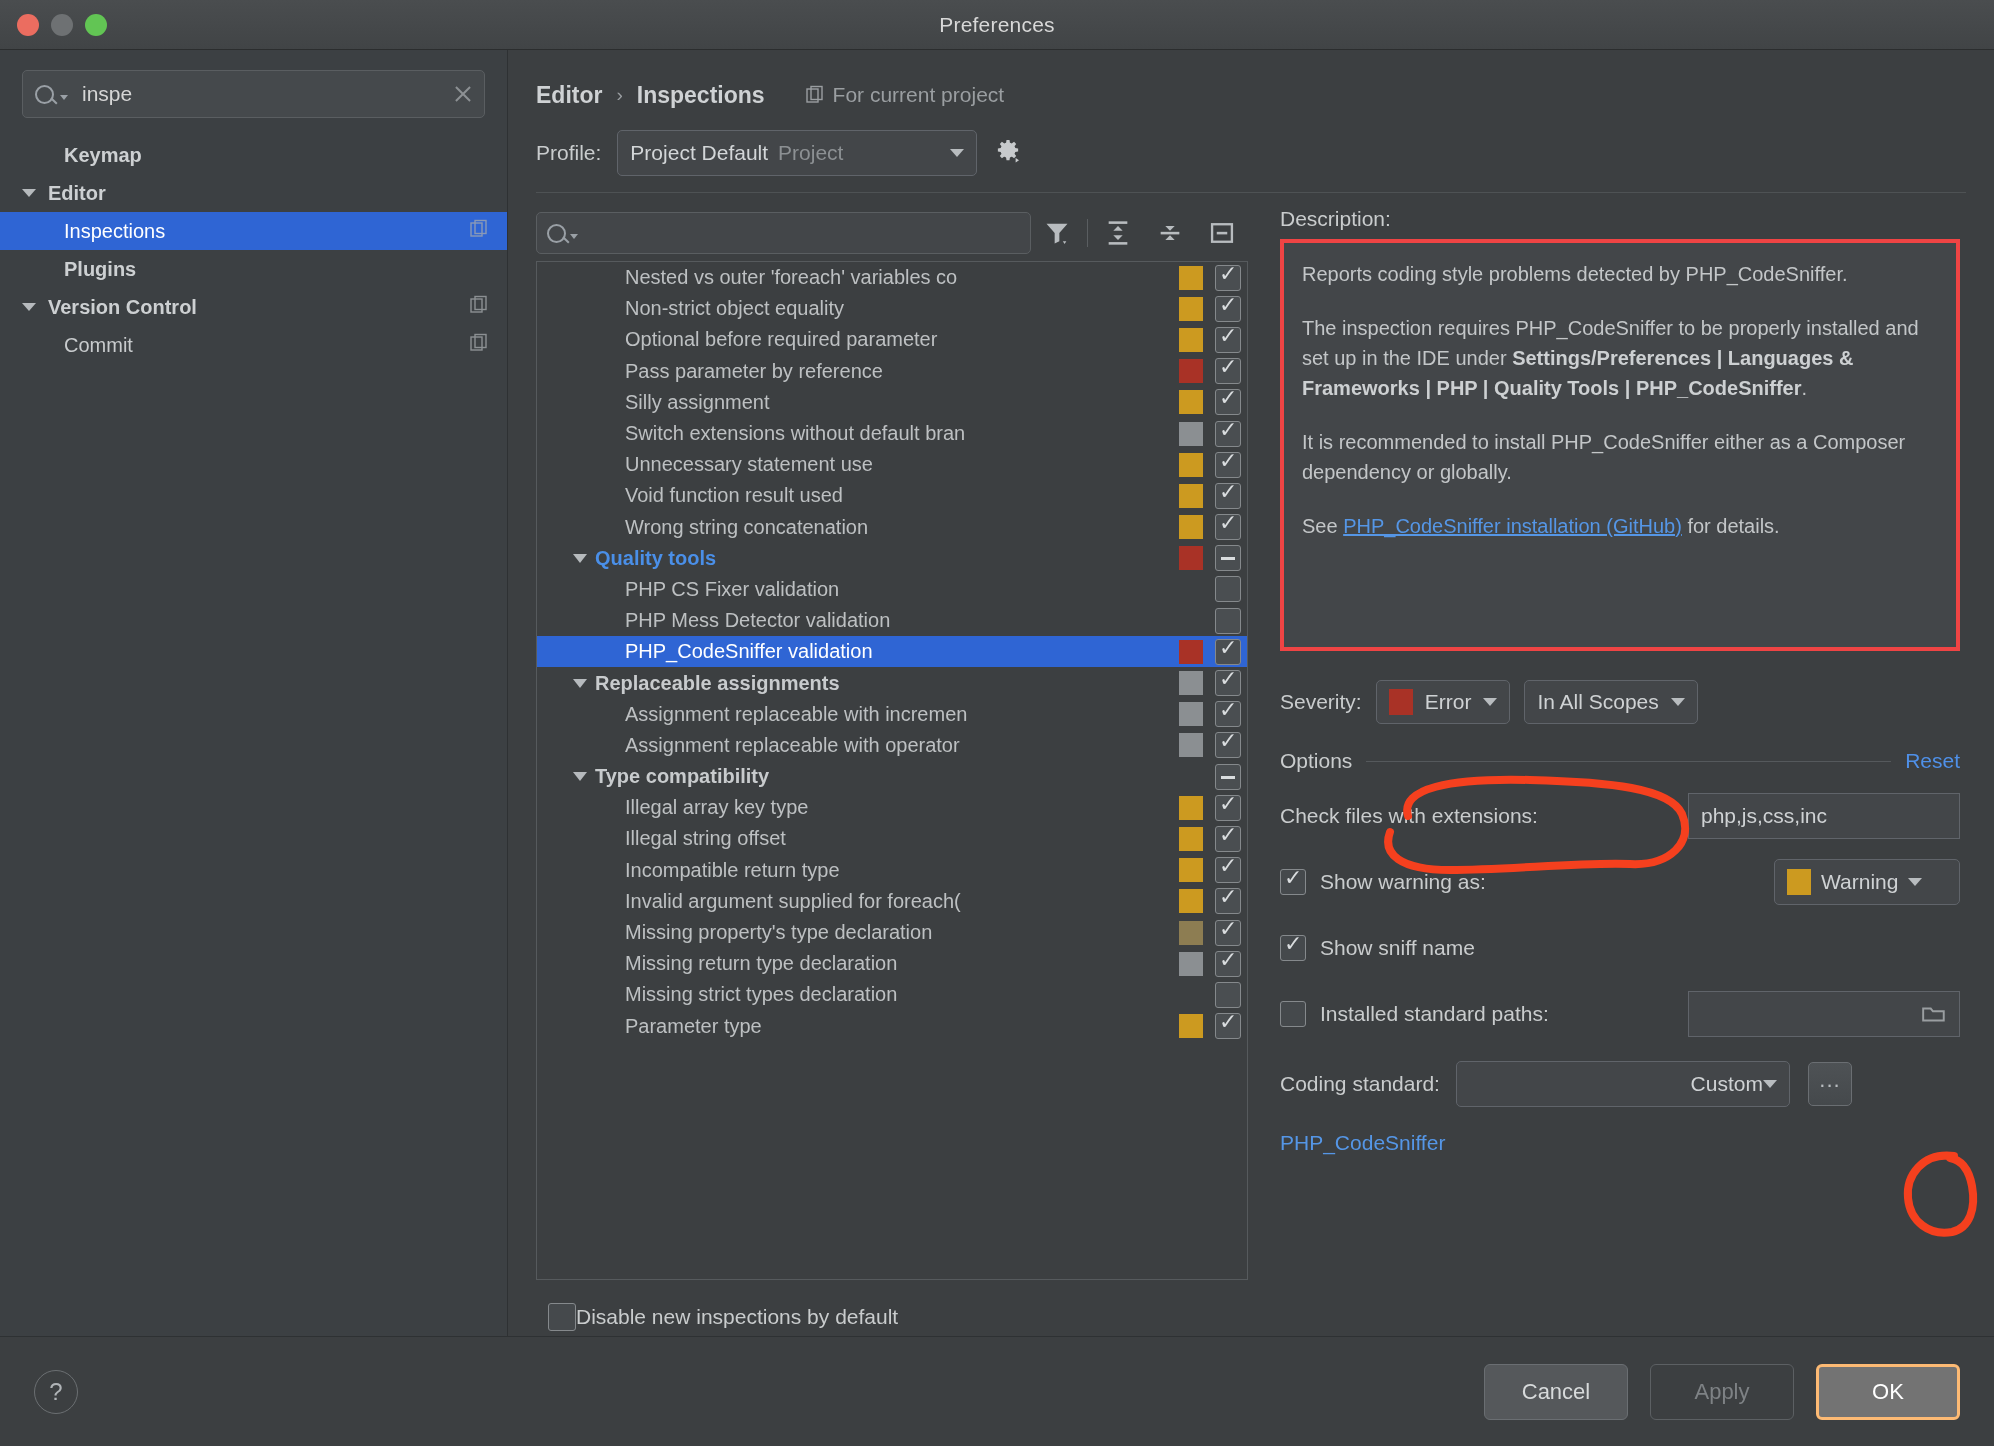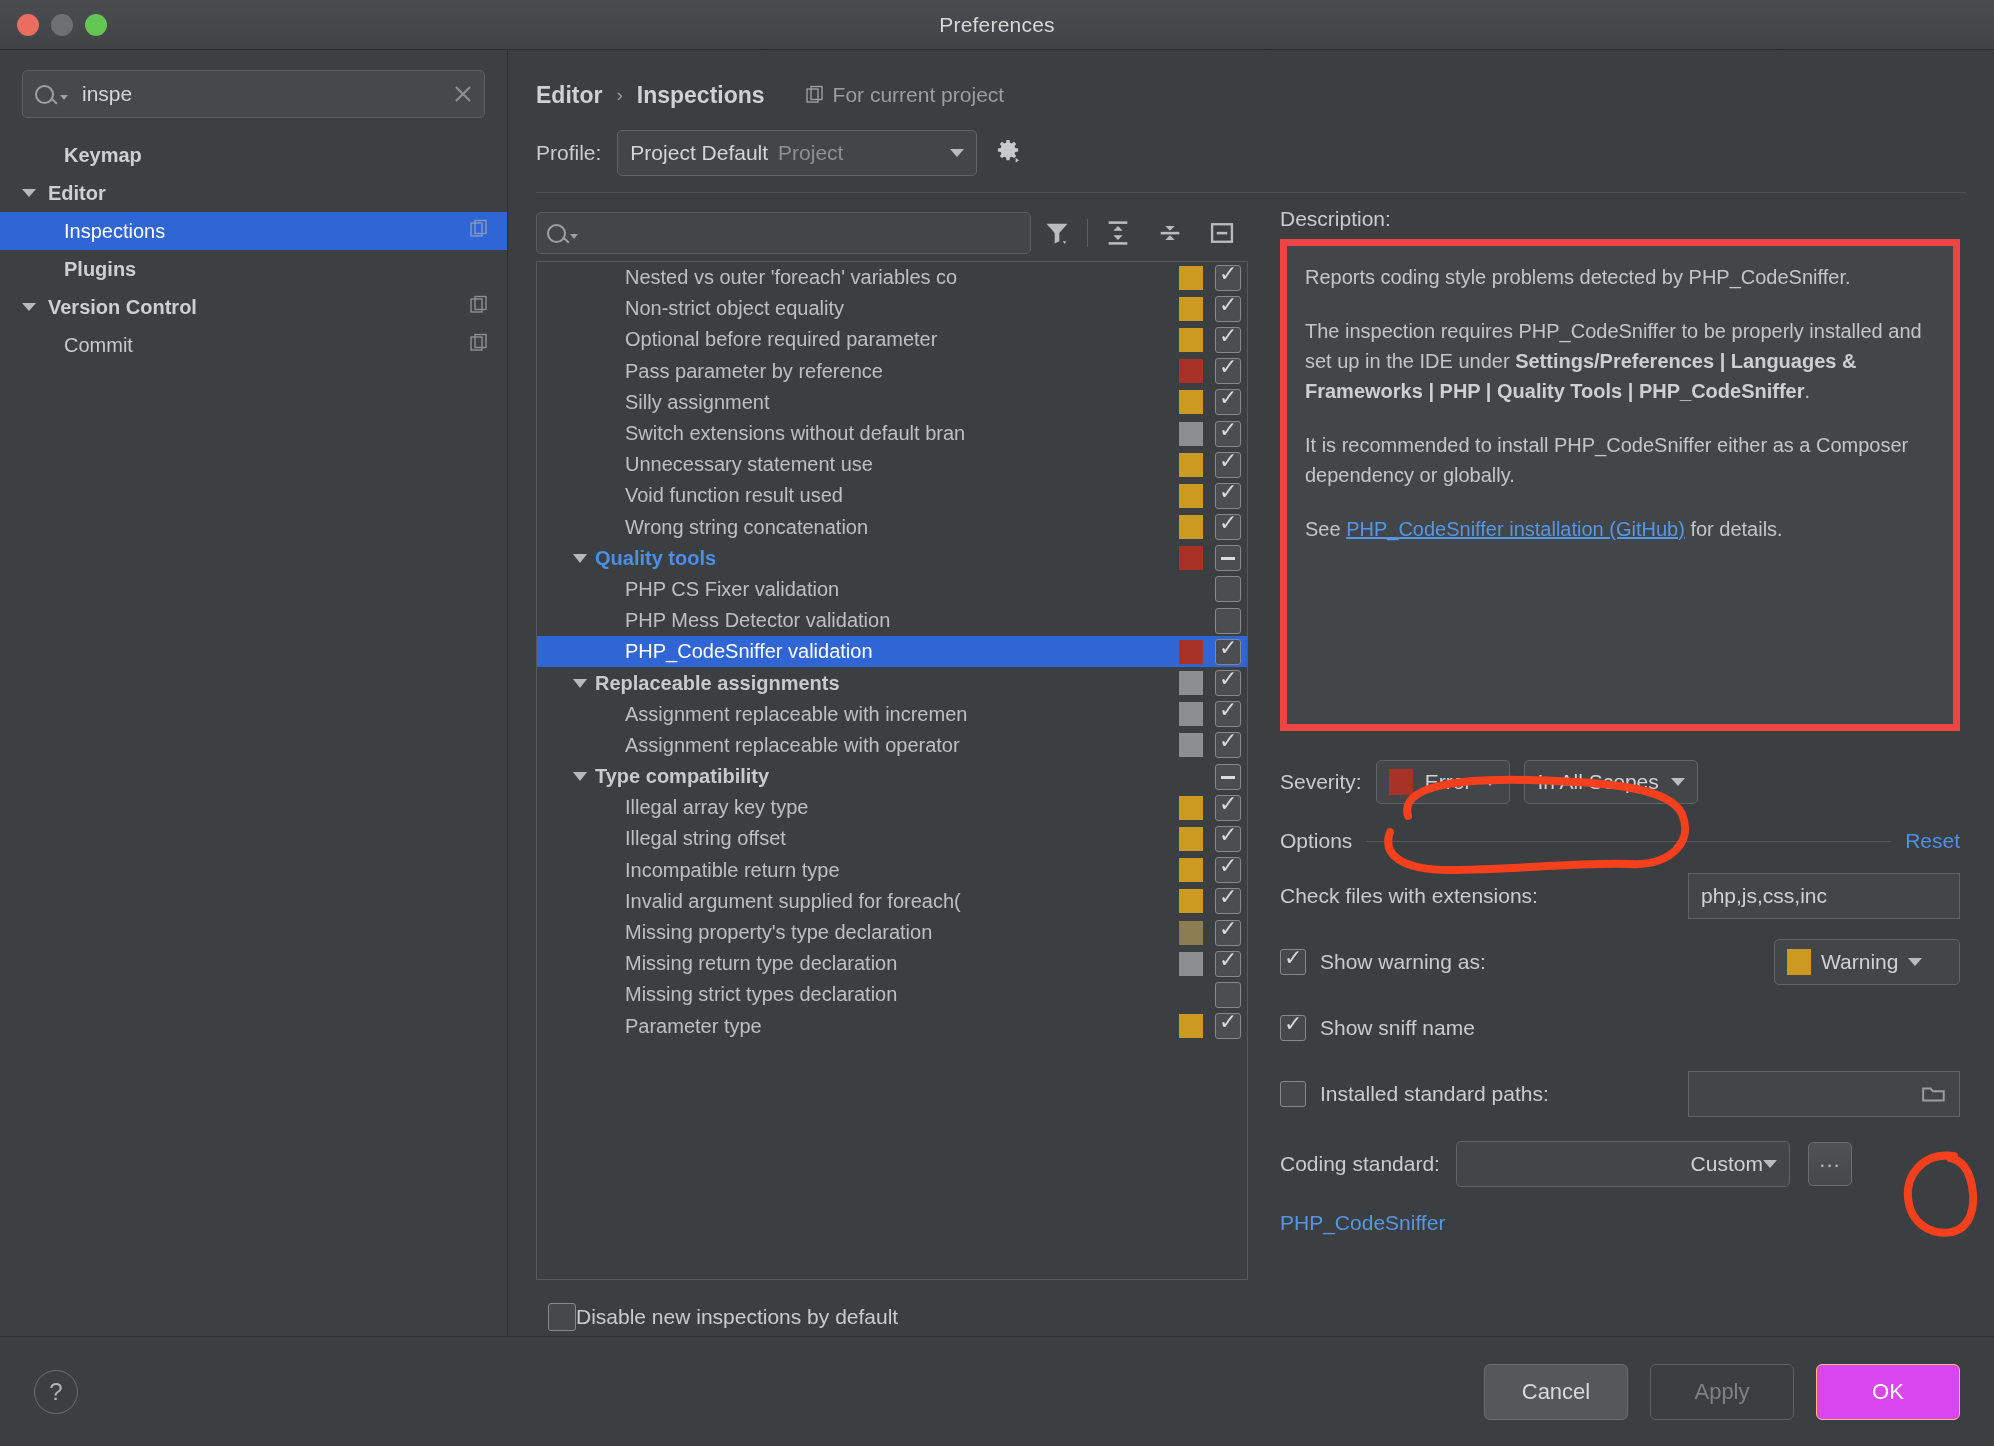--- a/index.html
+++ b/index.html
@@ -203,22 +203,22 @@
   }
   .disable-row .t { font-size: 21px; color: #c9cccd; }
 
   
   .detail-col {
     flex: 1 1 auto; display: flex; flex-direction: column;
     padding: 14px 34px 0 32px; min-width: 0;
   }
   .desc-label { font-size: 21px; color: #c9cccd; margin-bottom: 8px; }
   .desc-box {
-    border: 7px solid #ef4444; background: #434649;
-    padding: 16px 18px; height: 492px; overflow: hidden;
+    border: 4px solid #ef4444; background: #434649;
+    padding: 16px 18px; height: 412px; overflow: hidden;
   }
   .desc-box p { font-size: 20px; line-height: 30px; color: #c3c6c8; margin-bottom: 24px; }
   .desc-box p:last-child { margin-bottom: 0; }
   .desc-box b { font-weight: bold; color: #cdd0d2; }
   .desc-box a { color: #5596e6; text-decoration: underline; }
 
   .sev-row {
     display: flex; align-items: center; gap: 14px;
     margin-top: 26px; height: 50px;
   }
@@ -291,21 +291,21 @@
     display: flex; align-items: center; justify-content: center; cursor: pointer;
   }
   .btns { margin-left: auto; display: flex; gap: 22px; }
   .btn {
     min-width: 144px; height: 56px; border-radius: 6px;
     display: flex; align-items: center; justify-content: center;
     font-size: 22px; cursor: pointer;
   }
   .btn.cancel { background: #55585b; border: 1px solid #6a6e72; color: #d7dadb; }
   .btn.apply { background: #3c3f41; border: 1px solid #5c6063; color: #7e8285; }
-  .btn.ok { background: #d946ef; border: 1px solid #fdba74; color: #ffffff; }
+  .btn.ok { background: #737373; border: 3px solid #fdba74; color: #ffffff; }
 
   
   .annot { position: absolute; pointer-events: none; }
 </style>
 </head>
 <body>
 
 <div id="app">
 
   <div class="titlebar">

